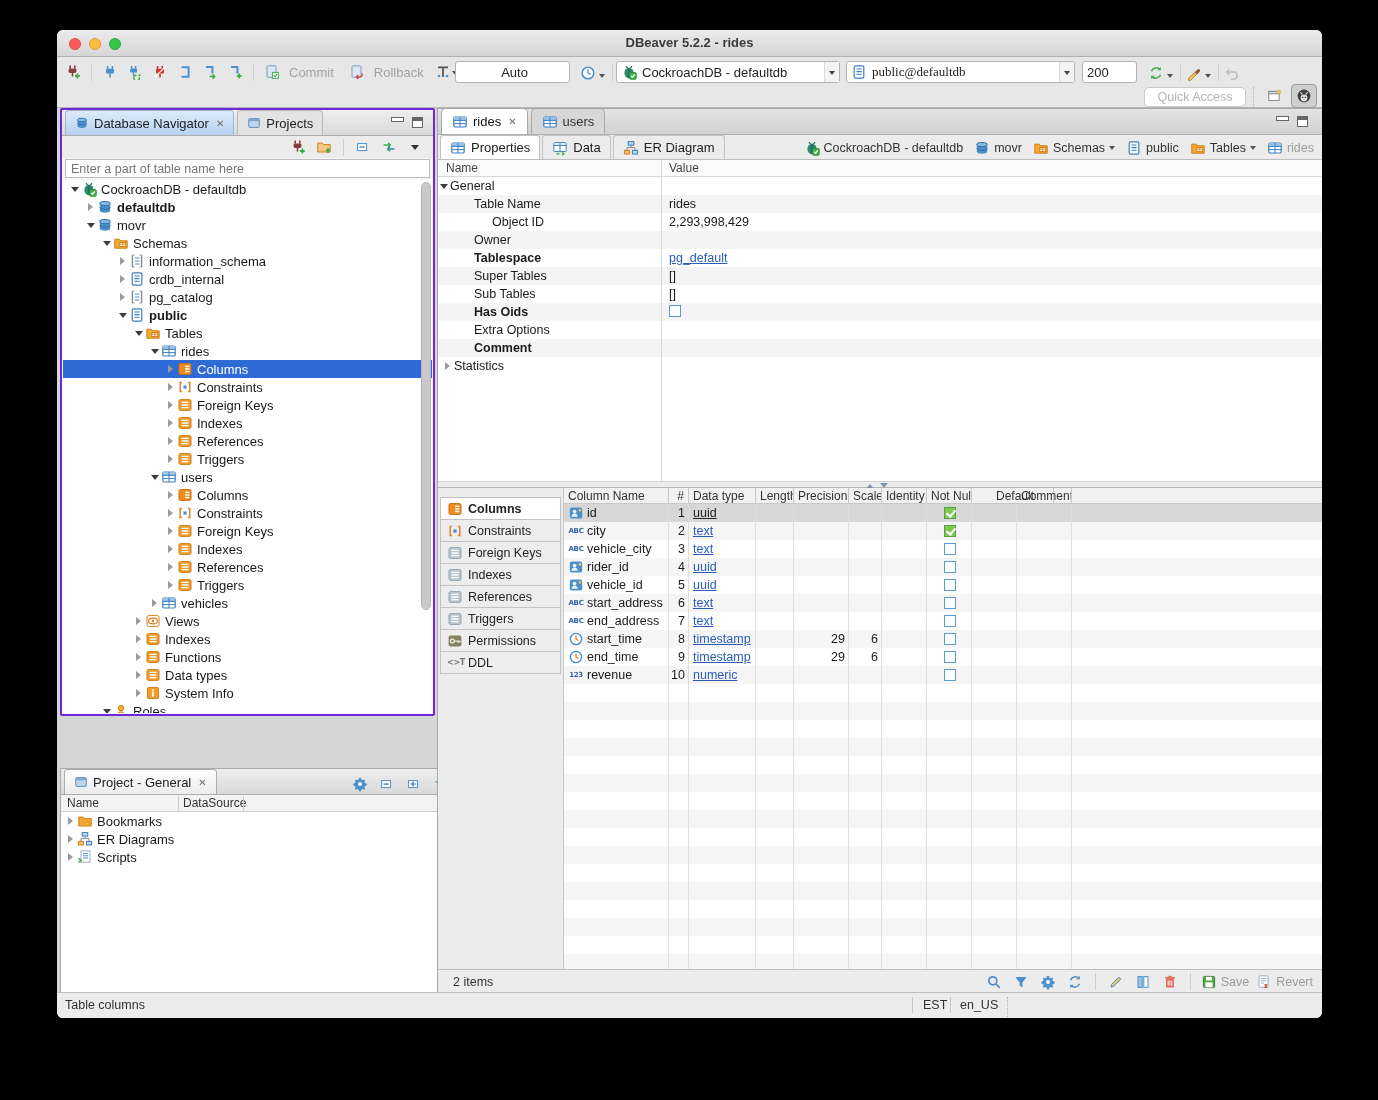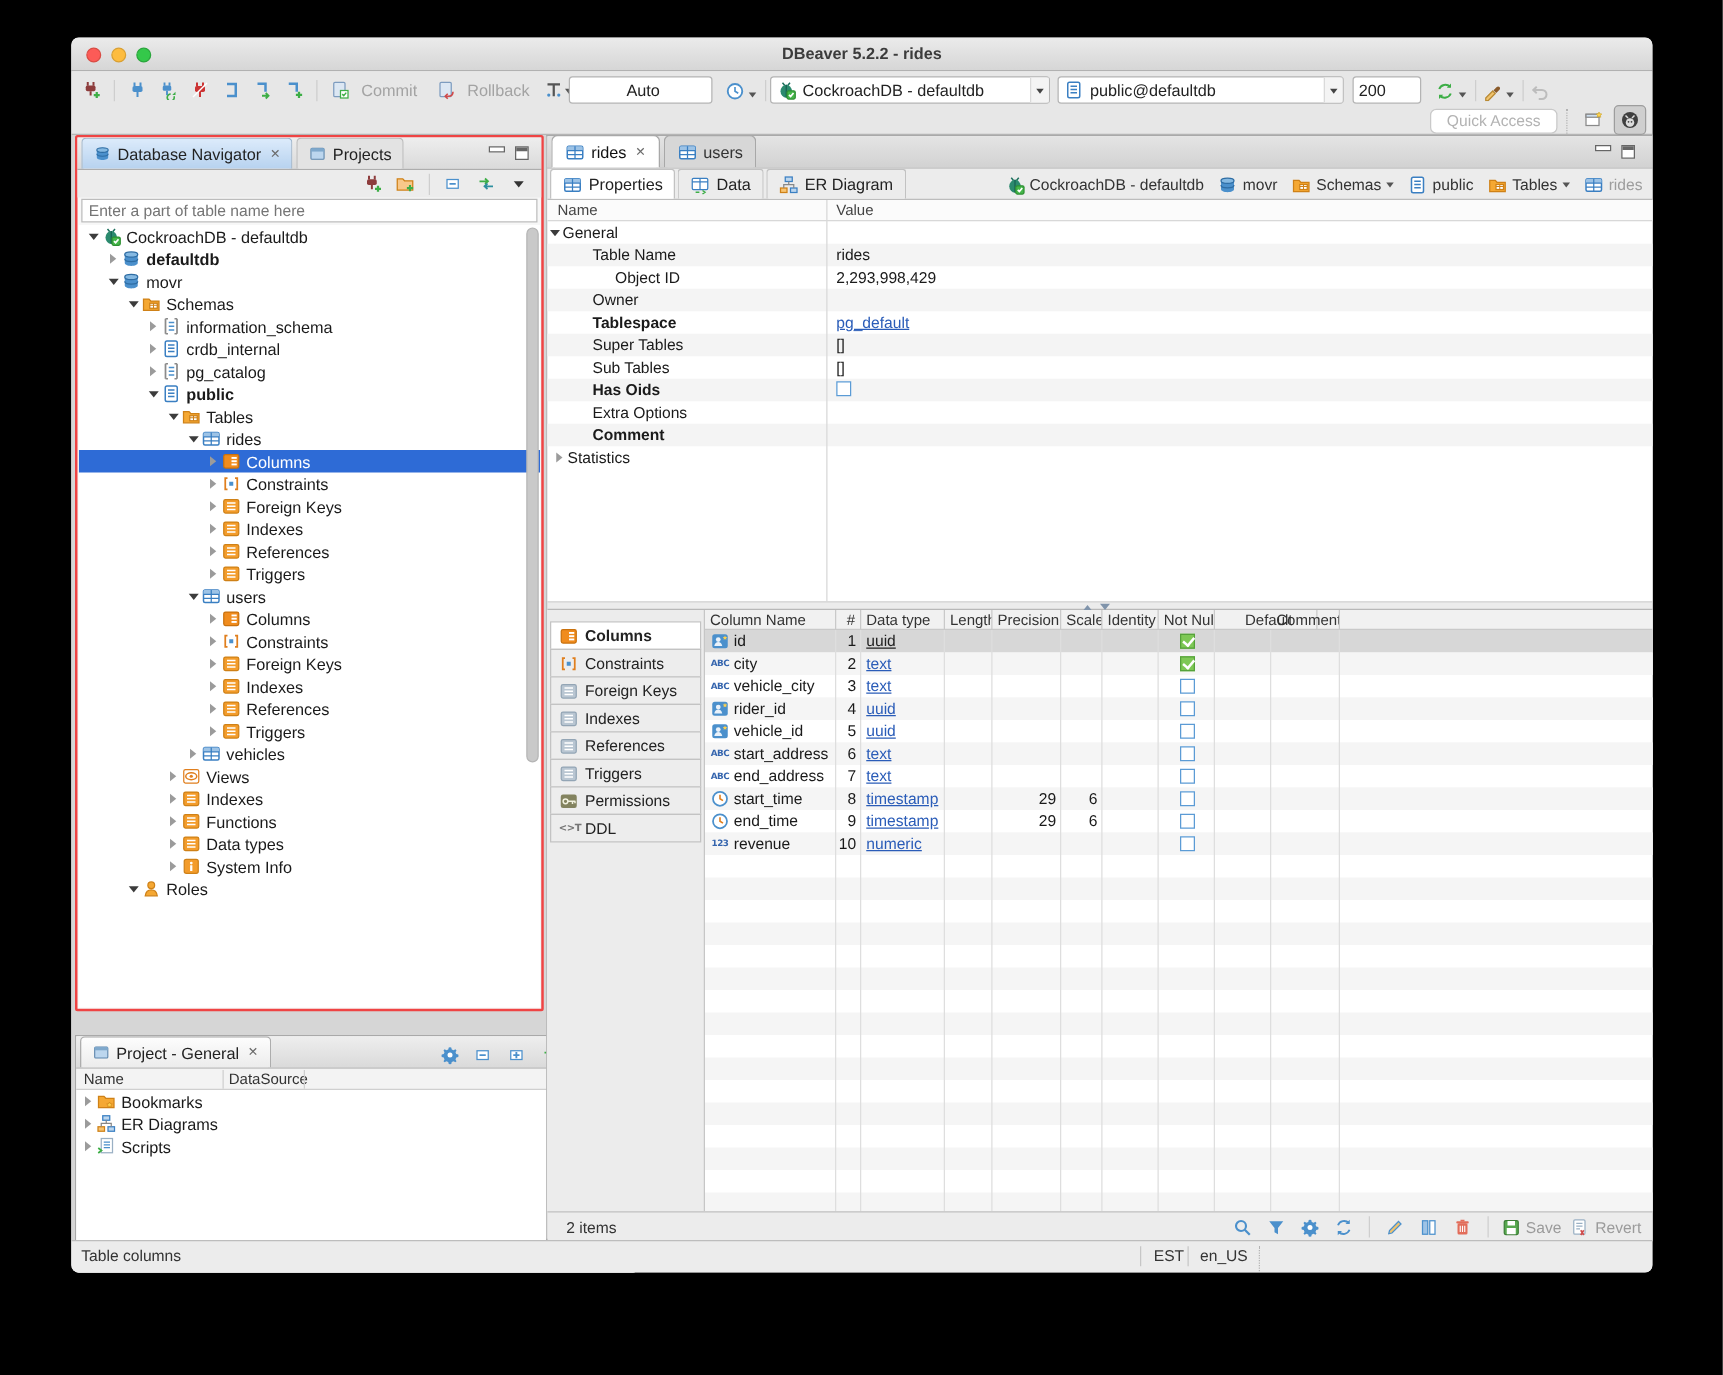--- a/index.html
+++ b/index.html
@@ -39,34 +39,34 @@
   .vtab.actblue{background:linear-gradient(#dcebfb,#b7d2ef);}
   .vtab.actwhite{background:linear-gradient(#fdfdfd,#ececec);border-color:#adadad;}
   .vtab.inact{background:#e3e3e3;border-color:#b8b8b8;}
   .closex{font-size:10px;color:#6b6b6b;margin-left:2px;}
   .minmax{position:absolute;top:7px;display:flex;gap:10px;}
   .icomin{width:11px;height:9px;position:relative;}
   .icomin::after{content:"";position:absolute;left:0;top:0;width:11px;height:3px;background:#fff;border:1px solid #666;}
   .icomax{width:11px;height:11px;border:1px solid #666;background:#fff;position:relative;}
   .icomax::after{content:"";position:absolute;left:0;top:0;right:0;height:3px;background:#666;}
   
-  #navigator{left:3px;top:0px;width:375px;height:701px;border:2px solid #ef4444;border-radius:2px;}
+  #navigator{left:3px;top:0px;width:375px;height:608px;border:2px solid #6d28d9;border-radius:2px;}
   #nav-toolbar{position:absolute;left:0;top:26px;right:0;height:22px;display:flex;align-items:center;justify-content:flex-end;gap:6px;padding-right:8px;background:#ececec;}
   #nav-filter{position:absolute;left:3px;top:49px;width:365px;height:19px;border:1px solid #bcbcbc;background:#fff;font-size:12.5px;color:#a9a9a9;padding:0 5px;font-family:"Liberation Sans",sans-serif;}
   #nav-tree{position:absolute;left:1px;top:70px;width:369px;bottom:1px;background:#fff;overflow:hidden;}
   .trow{position:relative;height:18px;display:flex;align-items:center;font-size:13px;color:#1a1a1a;white-space:nowrap;}
   .trow.sel{background:#2e6bd6;color:#fff;}
   .trow .lbl{margin-left:4px;}
   .trow .lbl.b{font-weight:bold;}
   .tw{width:12px;flex:0 0 12px;display:flex;align-items:center;justify-content:center;}
   .tw.e::before{content:"";border:4px solid transparent;border-top:5px solid #3c3c3c;margin-top:5px;}
   .tw.c::before{content:"";border:4px solid transparent;border-left:5px solid #9b9b9b;margin-left:3px;}
   #nav-scroll{position:absolute;right:2px;top:72px;width:10px;height:428px;background:#c9c9c9;border-radius:5px;border:1px solid #b5b5b5;}
   
-  #project{left:3px;top:720px;width:448px;height:260px;}
+  #project{left:3px;top:660px;width:448px;height:260px;}
   #proj-header{position:absolute;left:0;top:26px;right:0;height:17px;background:#f3f3f3;border-bottom:1px solid #cfcfcf;font-size:12px;color:#333;}
   #proj-header .hdiv{position:absolute;top:1px;height:15px;width:1px;background:#cfcfcf;}
   #proj-rows{position:absolute;left:0;top:43px;right:0;bottom:0;background:#fff;}
   #proj-tools{position:absolute;right:56px;top:5px;display:flex;gap:7px;align-items:center;}
   
   #editor{position:absolute;left:380px;top:0;width:885px;height:884px;background:#fff;border:1px solid #a9a9a9;border-right:none;}
   #ed-tabbar{position:absolute;left:0;top:0;right:0;height:26px;background:linear-gradient(#e4e4e4,#d2d2d2);border-bottom:1px solid #b0b0b0;display:flex;align-items:flex-end;}
   .edtab{height:26px;display:flex;align-items:center;gap:5px;padding:0 10px;font-size:13px;border:1px solid #a8a8a8;border-bottom:none;border-radius:5px 5px 0 0;margin-left:3px;}
   .edtab.act{background:#fff;color:#111;}
   .edtab.inact{background:#d7d7d7;color:#333;}
@@ -267,21 +267,21 @@
             <path d="M8 3.8V14" stroke="#176152"></path>
             <rect x="8.6" y="8.6" width="6.6" height="6.6" rx="1.2" fill="#45b649" stroke="#2e8f33"></rect>
             <path d="M10.2 11.9l1.3 1.3 2.3-2.8" stroke="#fff" stroke-width="1.4" fill="none"></path>
           </svg>
         </span>
       <span>CockroachDB - defaultdb</span>
       <span class="dd">
           <i></i>
         </span>
     </div>
-    <div class="combo" style="left:789px;width:229px;gap:5px;">
+    <div class="combo" style="left:789px;width:229px;gap:5px;font-family:Liberation Serif, serif;">
       <span class="ico">
           <svg viewBox="0 0 16 16">
             <rect x="3.2" y="1.8" width="9.6" height="12.4" rx="1.4" fill="#fff" stroke="#3a7fc2" stroke-width="1.2"></rect>
             <path d="M5.4 5h5.2M5.4 7.6h5.2M5.4 10.2h5.2" stroke="#3a7fc2" stroke-width="1.1"></path>
           </svg>
         </span>
       <span>public@defaultdb</span>
       <span class="dd">
           <i></i>
         </span>

